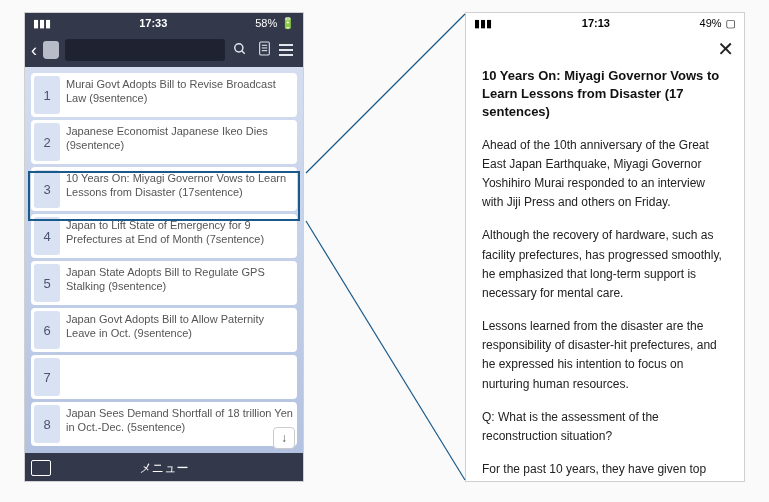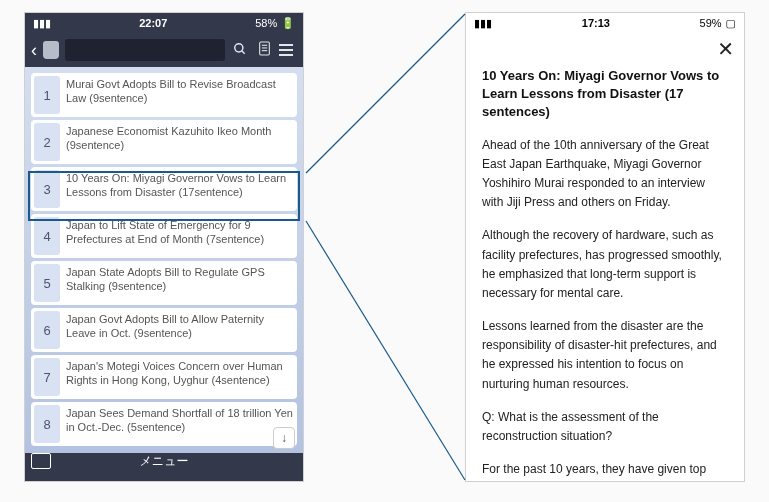--- a/index.html
+++ b/index.html
@@ -99,21 +99,21 @@
     position:absolute; right:8px; bottom:4px;
     width:22px; height:22px; border-radius:4px; background:#fff;
     border:1px solid #ccc;
     display:flex; align-items:center; justify-content:center;
     font-size:12px; color:#555;
   }
 
   
   .menu-bar {
     height:30px; background:#33384a; color:#fff;
-    display:flex; justify-content:center;
+    display:flex; align-items:center; justify-content:center;
     position:relative;
     font-size:12px;
   }
   .kbd-icon {
     position:absolute; left:6px;
     width:20px; height:16px; border:1.5px solid #fff; border-radius:2px;
   }
 
   
   .article-area {
@@ -142,21 +142,21 @@
   }
 </style>
 </head>
 <body>
 
 <div class="phone phone-left">
   <div class="status-bar dark">
     <div class="status-left">
       <span>▮▮▮</span>
     </div>
-    <div class="status-center">22:07</div>
+    <div class="status-center">17:33</div>
     <div class="status-right">
       <span>58%</span>
       <span>🔋</span>
     </div>
   </div>
 
   <div class="nav-bar">
     <span class="chev">‹</span>
     <span class="shield"></span>
     <div class="search-box"></div>
@@ -181,41 +181,40 @@
       </span>
   </div>
 
   <div class="list-area">
     <div class="list-card">
       <div class="num-badge">1</div>
       <div class="card-text">Murai Govt Adopts Bill to Revise Broadcast Law (9sentence)</div>
     </div>
     <div class="list-card">
       <div class="num-badge">2</div>
-      <div class="card-text">Japanese Economist Kazuhito Ikeo Month (9sentence)</div>
+      <div class="card-text">Japanese Economist Japanese Ikeo Dies (9sentence)</div>
     </div>
     <div class="list-card">
       <div class="num-badge">3</div>
       <div class="card-text">10 Years On: Miyagi Governor Vows to Learn Lessons from Disaster (17sentence)</div>
     </div>
     <div class="list-card">
       <div class="num-badge">4</div>
       <div class="card-text">Japan to Lift State of Emergency for 9 Prefectures at End of Month (7sentence)</div>
     </div>
     <div class="list-card">
       <div class="num-badge">5</div>
       <div class="card-text">Japan State Adopts Bill to Regulate GPS Stalking (9sentence)</div>
     </div>
     <div class="list-card">
       <div class="num-badge">6</div>
       <div class="card-text">Japan Govt Adopts Bill to Allow Paternity Leave in Oct. (9sentence)</div>
     </div>
     <div class="list-card">
       <div class="num-badge">7</div>
-      <div class="card-text">Japan's Motegi Voices Concern over Human Rights in Hong Kong, Uyghur (4sentence)</div>
     </div>
     <div class="list-card">
       <div class="num-badge">8</div>
       <div class="card-text">Japan Sees Demand Shortfall of 18 trillion Yen in Oct.-Dec. (5sentence)</div>
     </div>
 
     <div class="highlight-box"></div>
     <div class="scroll-down">↓</div>
   </div>
 
@@ -225,21 +224,21 @@
   </div>
 </div>
 
 <div class="phone phone-right">
   <div class="status-bar">
     <div class="status-left">
       <span>▮▮▮</span>
     </div>
     <div class="status-center">17:13</div>
     <div class="status-right">
-      <span>59%</span>
+      <span>49%</span>
       <span>▢</span>
     </div>
   </div>
 
   <div class="article-area">
     <span class="close-x">✕</span>
     <div class="article-title">10 Years On: Miyagi Governor Vows to Learn Lessons from Disaster (17 sentences)</div>
     <p class="article-p">Ahead of the 10th anniversary of the Great East Japan Earthquake, Miyagi Governor Yoshihiro Murai responded to an interview with Jiji Press and others on Friday.</p>
     <p class="article-p">Although the recovery of hardware, such as facility prefectures, has progressed smoothly, he emphasized that long-term support is necessary for mental care.</p>
     <p class="article-p">Lessons learned from the disaster are the responsibility of disaster-hit prefectures, and he expressed his intention to focus on nurturing human resources.</p>

